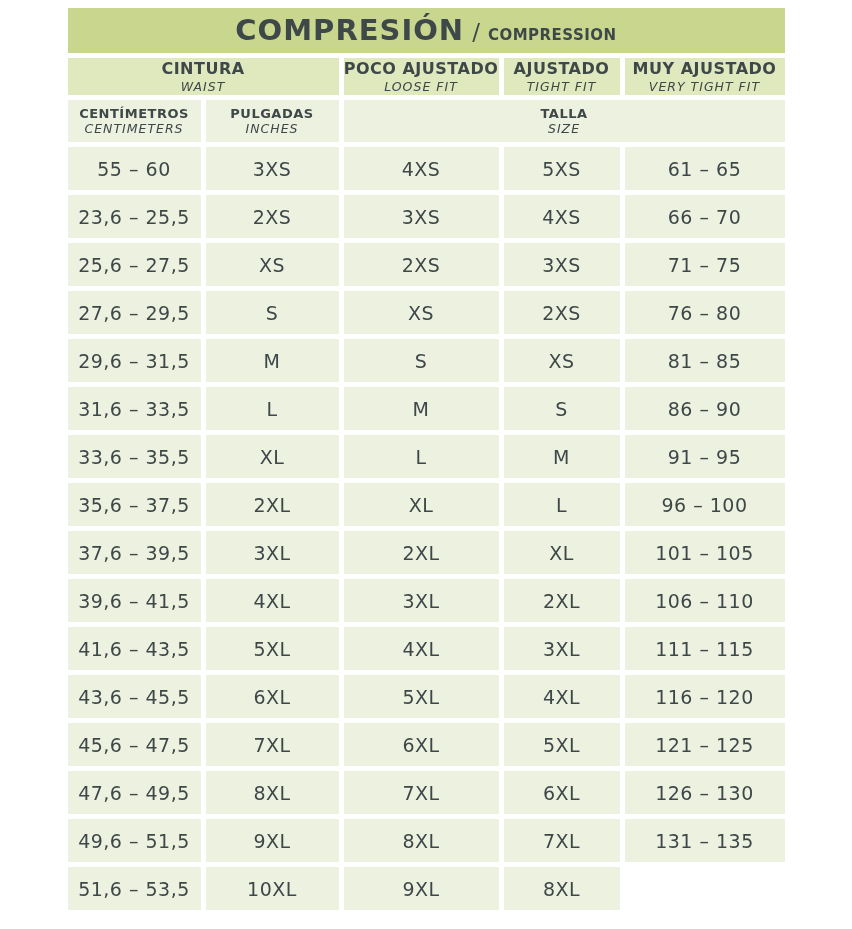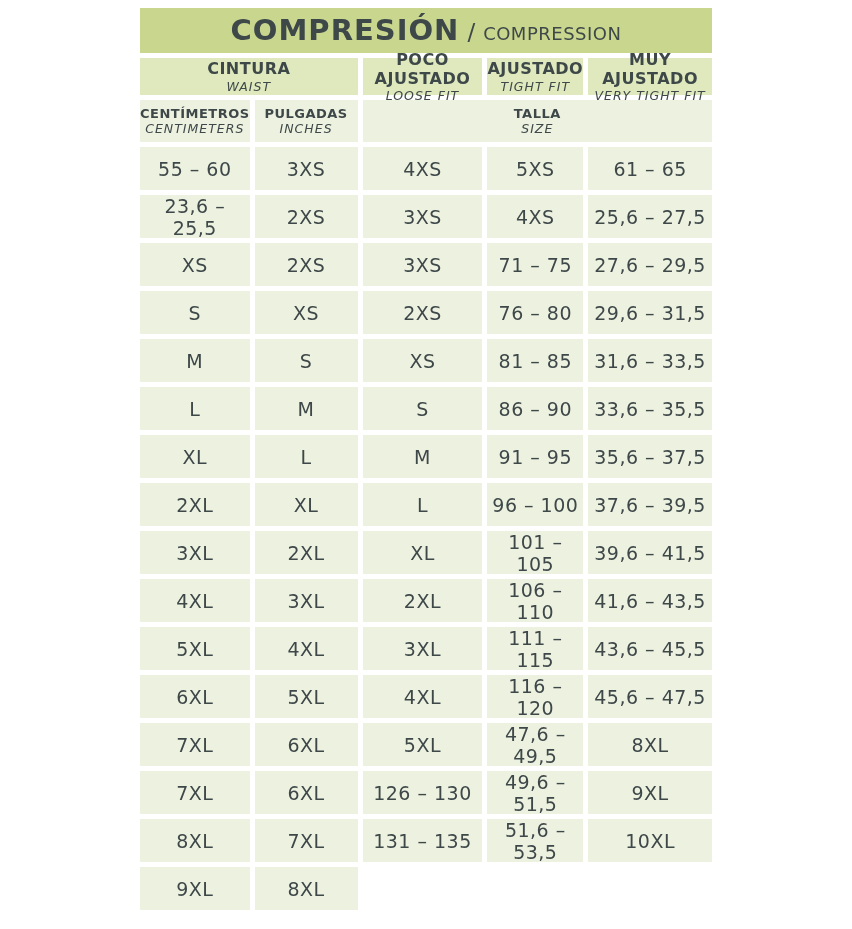--- a/index.html
+++ b/index.html
@@ -5,31 +5,31 @@
   :root{
     --title-band:#c9d78e;
     --header-band:#dfe9bd;
     --cell-band:#edf1e0;
     --text:#3e4849;
     --bg:#ffffff;
   }
   *{box-sizing:border-box;margin:0;padding:0;}
   html,body{width:852px;height:929px;background:var(--bg);overflow:hidden;}
   body{font-family:"DejaVu Sans","Liberation Sans",sans-serif;color:var(--text);}
-  .chart{width:572px;margin:8px auto 0 auto;}
+  .chart{width:717px;margin:8px auto 0 auto;}
 
   
   .title-bar{
     height:45px;background:var(--title-band);
     display:flex;align-items:baseline;justify-content:center;
     padding-top:7px;margin-bottom:5px;
   }
   .title-es{font-size:29px;font-weight:bold;letter-spacing:1px;line-height:1.1;}
   .title-sep{font-size:23px;font-weight:normal;margin:0 8px;line-height:1.1;}
-  .title-en{font-size:18px;font-weight:normal;letter-spacing:0.5px;line-height:1.1;}
+  .title-en{font-size:15px;font-weight:bold;letter-spacing:0.5px;line-height:1.1;}
 
   
   .grid{
     display:grid;
     grid-template-columns:133fr 133fr 155fr 116fr 160fr;
     grid-template-rows:37px 42px;
     grid-auto-rows:43px;
     gap:5px;
     background:var(--bg);
   }
@@ -92,20 +92,21 @@
 
   <div class="cell data-cell">55 – 60</div>
       <div class="cell data-cell">3XS</div>
       <div class="cell data-cell">4XS</div>
       <div class="cell data-cell">5XS</div>
       <div class="cell data-cell">61 – 65</div>
       <div class="cell data-cell">23,6 – 25,5</div>
       <div class="cell data-cell">2XS</div>
       <div class="cell data-cell">3XS</div>
       <div class="cell data-cell">4XS</div>
+      <div class="cell data-cell">66 – 70</div>
       <div class="cell data-cell">25,6 – 27,5</div>
       <div class="cell data-cell">XS</div>
       <div class="cell data-cell">2XS</div>
       <div class="cell data-cell">3XS</div>
       <div class="cell data-cell">71 – 75</div>
       <div class="cell data-cell">27,6 – 29,5</div>
       <div class="cell data-cell">S</div>
       <div class="cell data-cell">XS</div>
       <div class="cell data-cell">2XS</div>
       <div class="cell data-cell">76 – 80</div>
@@ -146,20 +147,21 @@
       <div class="cell data-cell">111 – 115</div>
       <div class="cell data-cell">43,6 – 45,5</div>
       <div class="cell data-cell">6XL</div>
       <div class="cell data-cell">5XL</div>
       <div class="cell data-cell">4XL</div>
       <div class="cell data-cell">116 – 120</div>
       <div class="cell data-cell">45,6 – 47,5</div>
       <div class="cell data-cell">7XL</div>
       <div class="cell data-cell">6XL</div>
       <div class="cell data-cell">5XL</div>
+      <div class="cell data-cell">121 – 125</div>
       <div class="cell data-cell">47,6 – 49,5</div>
       <div class="cell data-cell">8XL</div>
       <div class="cell data-cell">7XL</div>
       <div class="cell data-cell">6XL</div>
       <div class="cell data-cell">126 – 130</div>
       <div class="cell data-cell">49,6 – 51,5</div>
       <div class="cell data-cell">9XL</div>
       <div class="cell data-cell">8XL</div>
       <div class="cell data-cell">7XL</div>
       <div class="cell data-cell">131 – 135</div>

